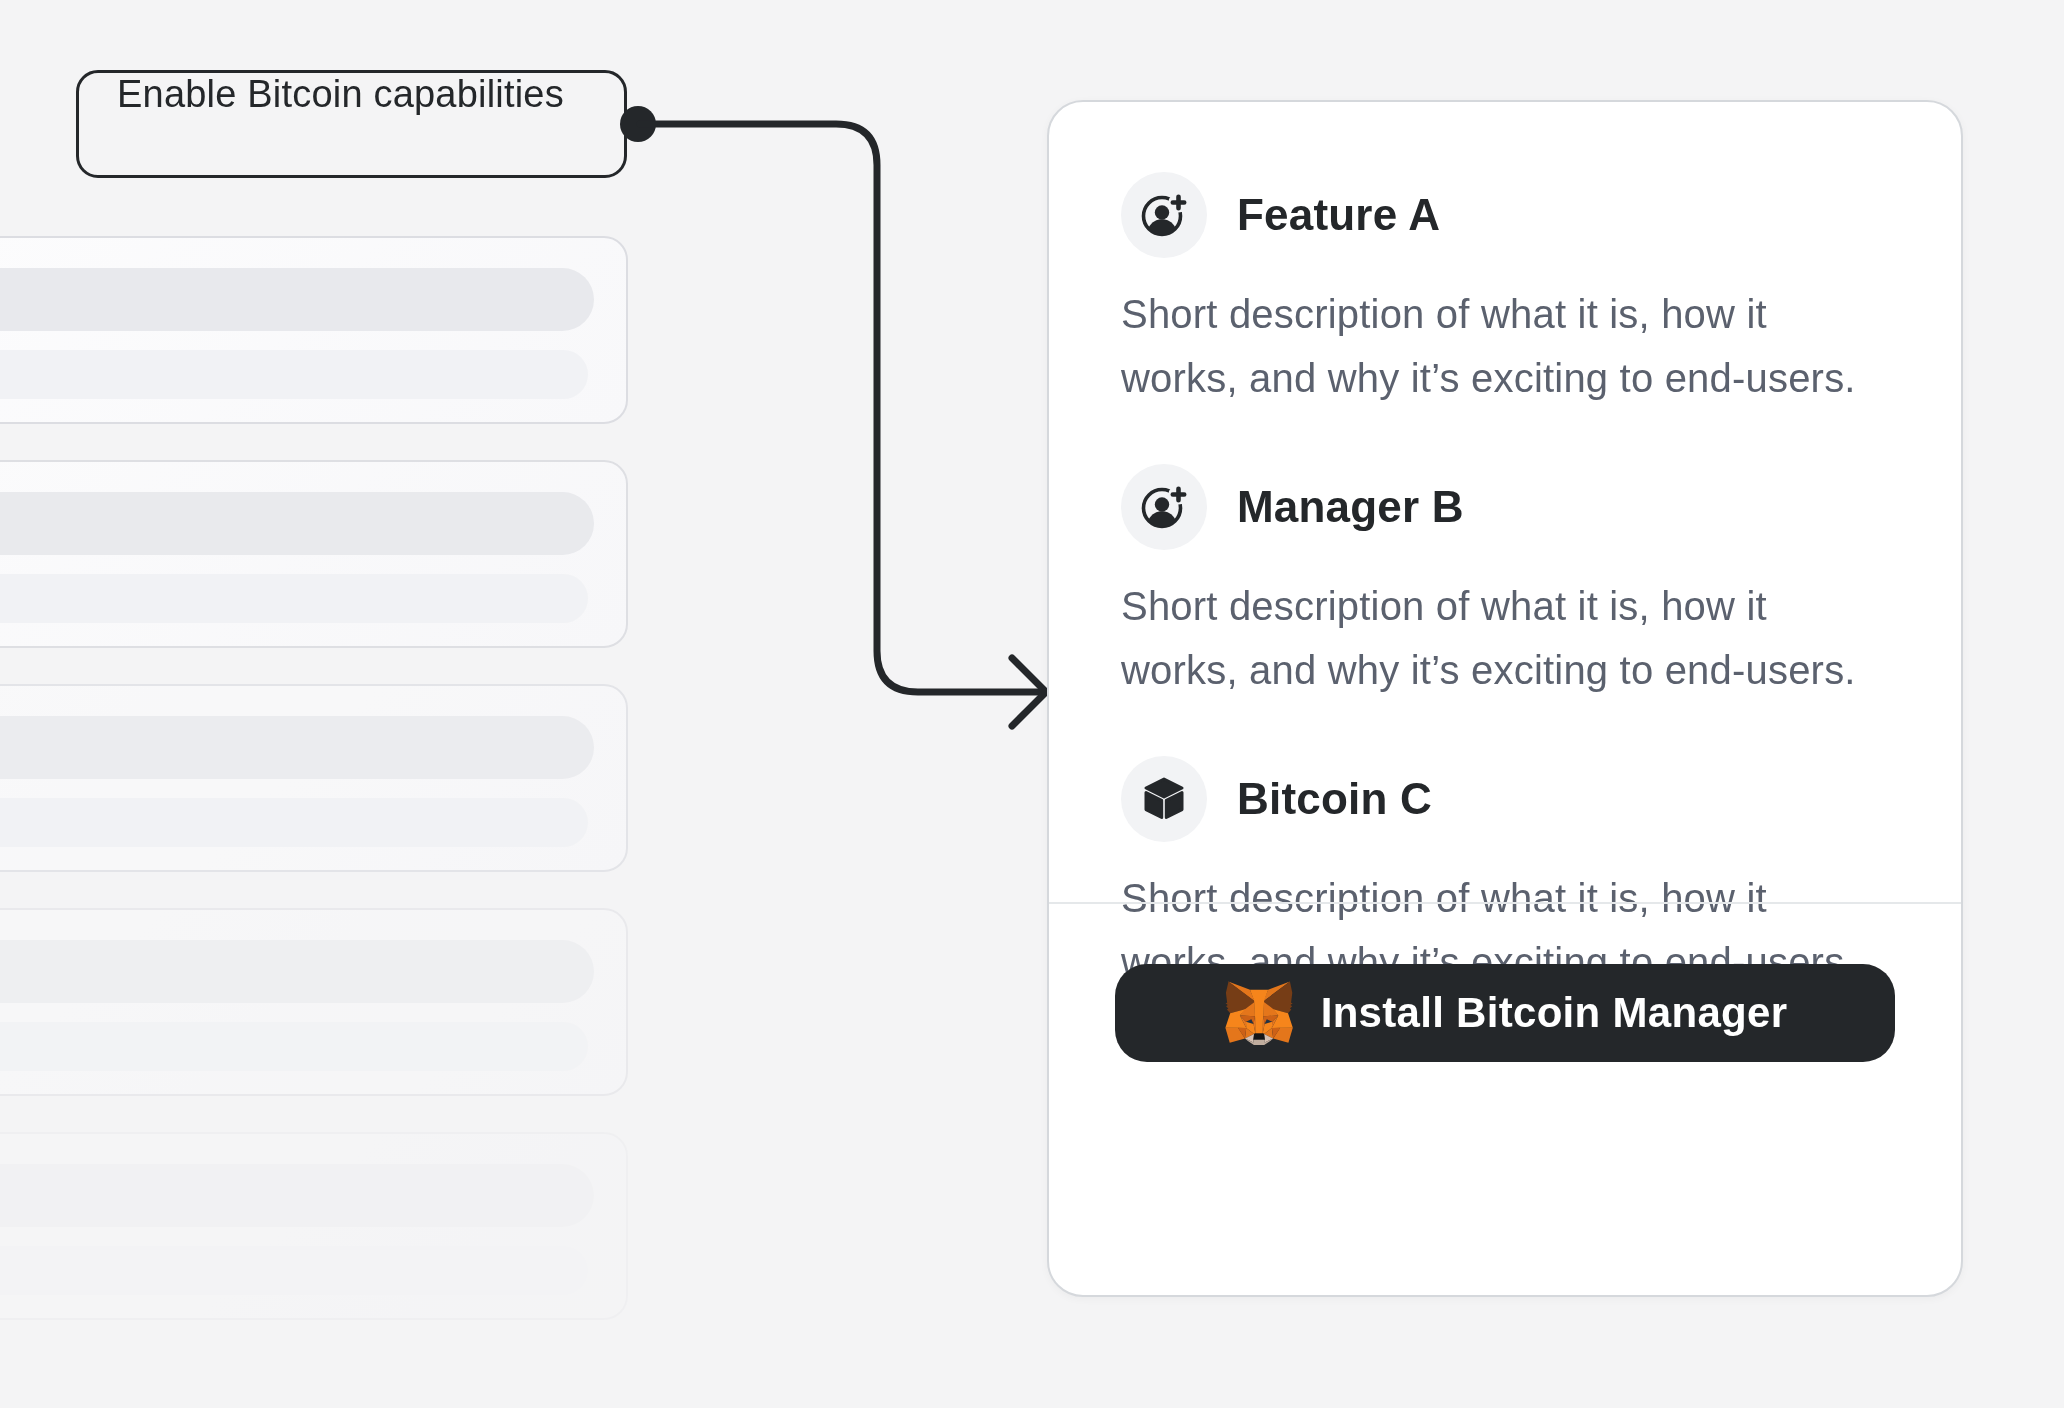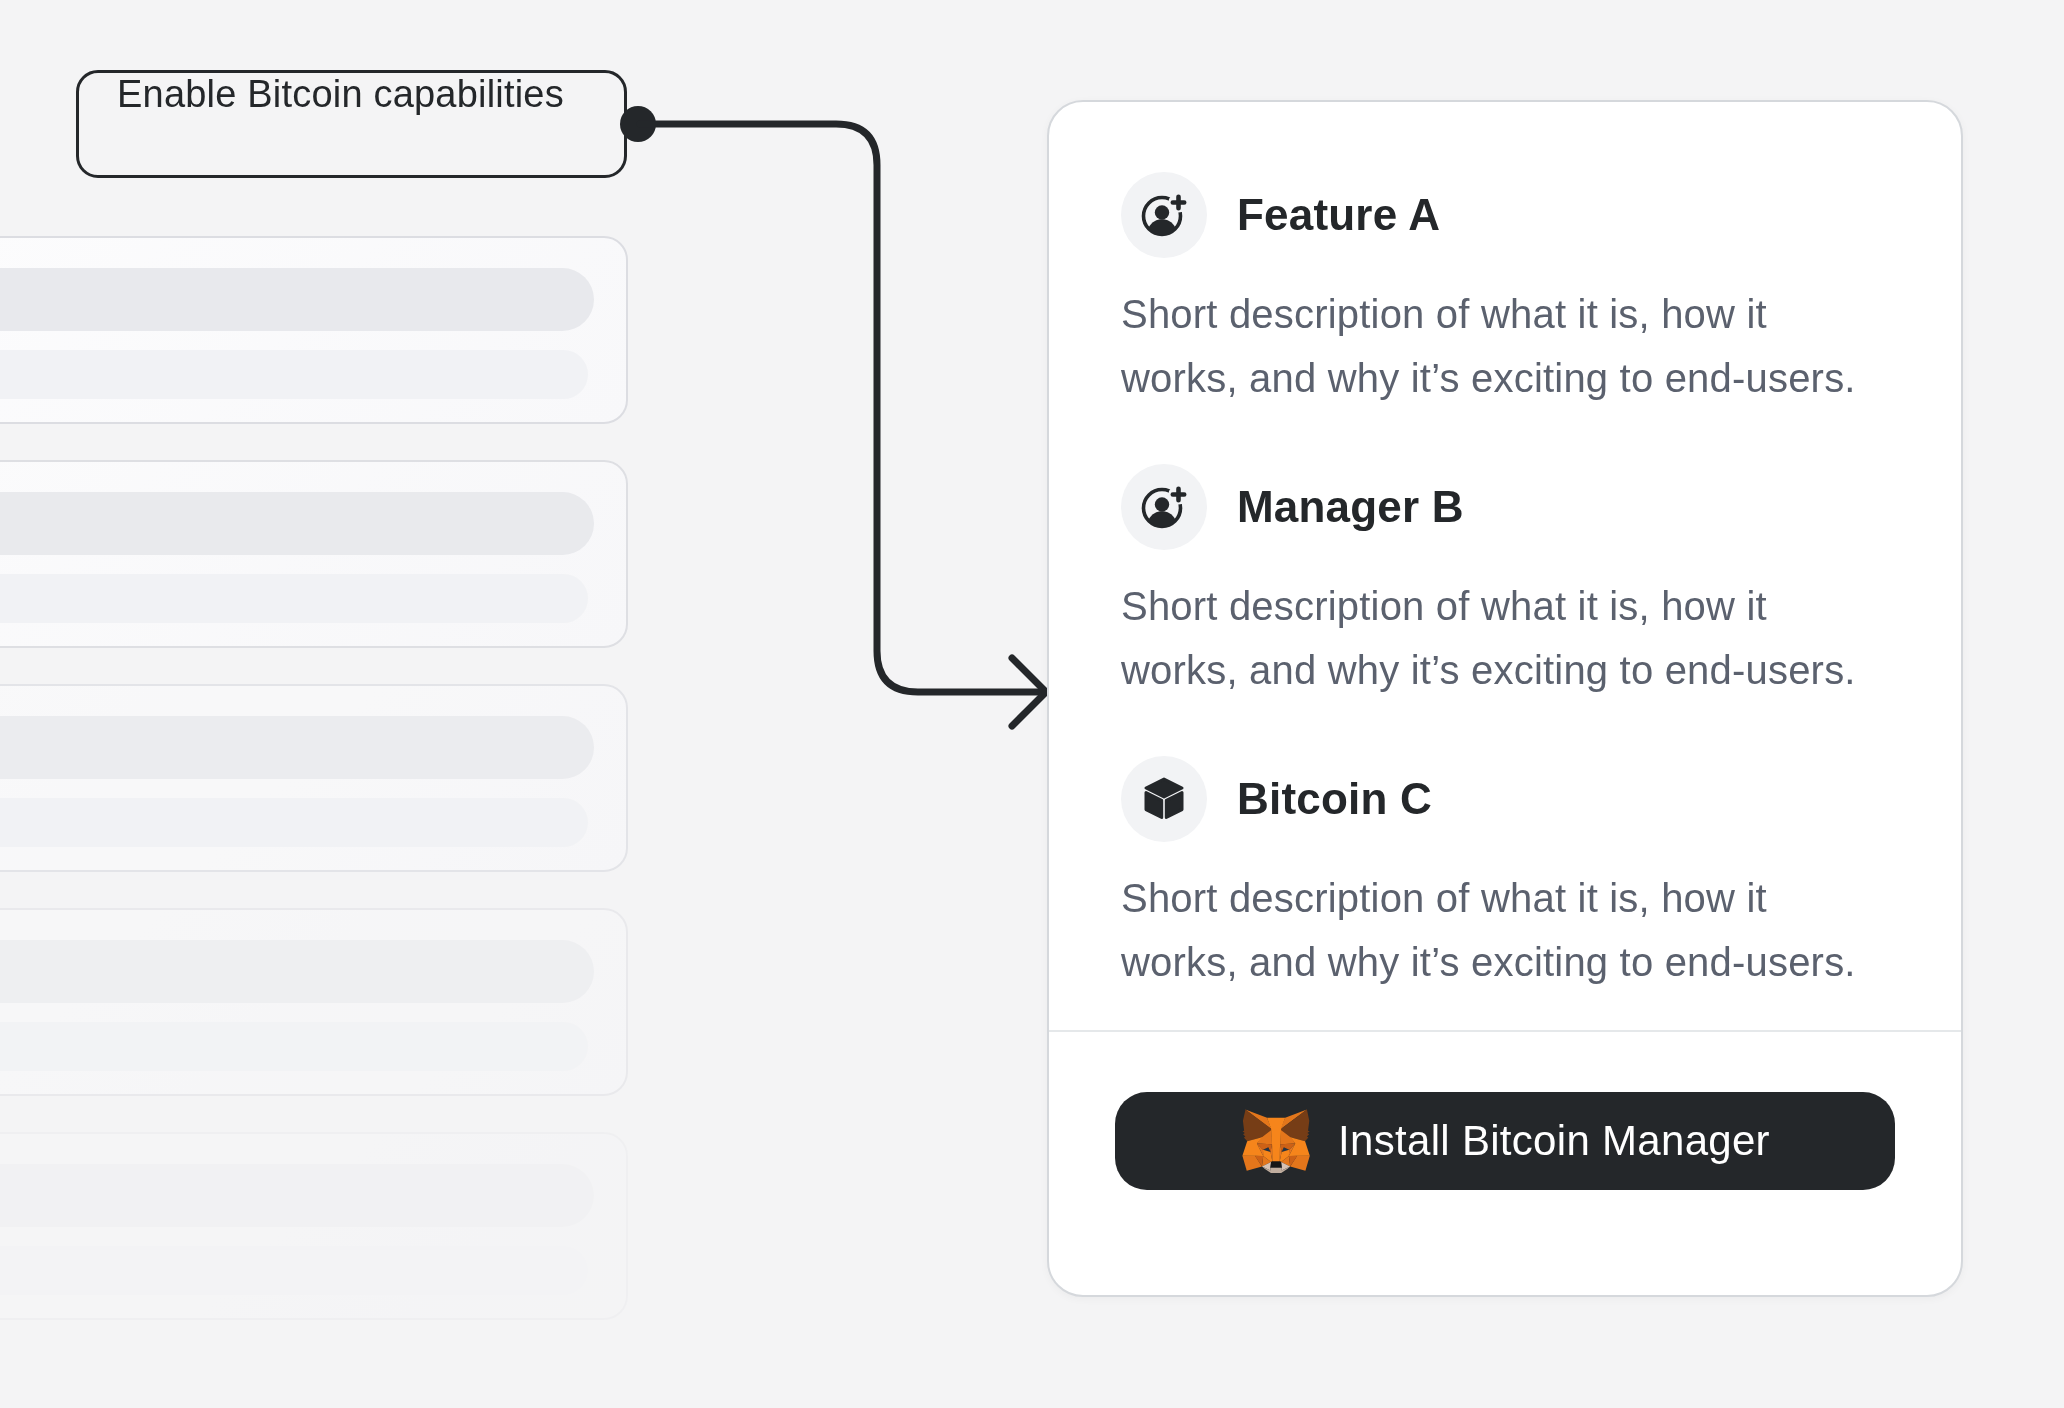--- a/index.html
+++ b/index.html
@@ -36,41 +36,41 @@
   .skel-bar.strong{top:30px; height:63px; right:32px; background:var(--skeleton-bar-strong);}
   .skel-bar.soft{top:112px; height:49px; right:38px; background:var(--skeleton-bar-soft);}
 
   
   .panel{
     position:absolute; left:1047px; top:100px; width:916px; height:1197px;
     background:#ffffff; border:2px solid var(--card-border); border-radius:36px;
     box-shadow:0 2px 8px rgba(20,24,28,.04);
     display:flex; flex-direction:column; overflow:hidden;
   }
-  .panel-features{height:928px; padding:70px 72px 0 72px;}
+  .panel-features{height:800px; padding:70px 72px 0 72px;}
   .feature{margin-bottom:54px;}
   .feature-head{display:flex; align-items:center; gap:30px; height:86px;}
   .feature-badge{
     width:86px; height:86px; border-radius:50%; background:var(--icon-bg);
     display:flex; align-items:center; justify-content:center; flex:0 0 auto;
   }
   .feature-badge svg{width:48px; height:48px; display:block;}
   .feature-title{font-size:44px; font-weight:700; color:var(--ink); letter-spacing:.2px;}
   .feature-desc{margin-top:24px;}
   .feature-desc div{
     font-size:40px; line-height:64px; color:var(--muted); white-space:nowrap; letter-spacing:.2px;
   }
   .panel-divider{border:none; border-top:2px solid var(--divider); width:100%;}
   .panel-bottom{flex:1; display:flex; flex-direction:column; align-items:center; padding-top:60px;}
   .install-btn{
     width:780px; height:98px; border:none; border-radius:32px; background:var(--button-bg);
     display:flex; align-items:center; justify-content:center; gap:26px; cursor:pointer;
   }
   .install-btn svg{width:72px; height:66px; display:block;}
-  .install-btn span{font-size:42px; font-weight:400; color:var(--button-text); letter-spacing:.3px; white-space:nowrap;}
+  .install-btn span{font-size:42px; font-weight:700; color:var(--button-text); letter-spacing:.3px; white-space:nowrap;}
   .footnote{margin-top:28px; font-size:40px; color:var(--muted); letter-spacing:.2px; white-space:nowrap;}
 </style>
 </head>
 <body>
 
 <div id="canvas">
 
   <div class="skeleton-col">
     <div class="skel-card" style="top:236px;opacity:1">
       <div class="skel-bar strong"></div>

